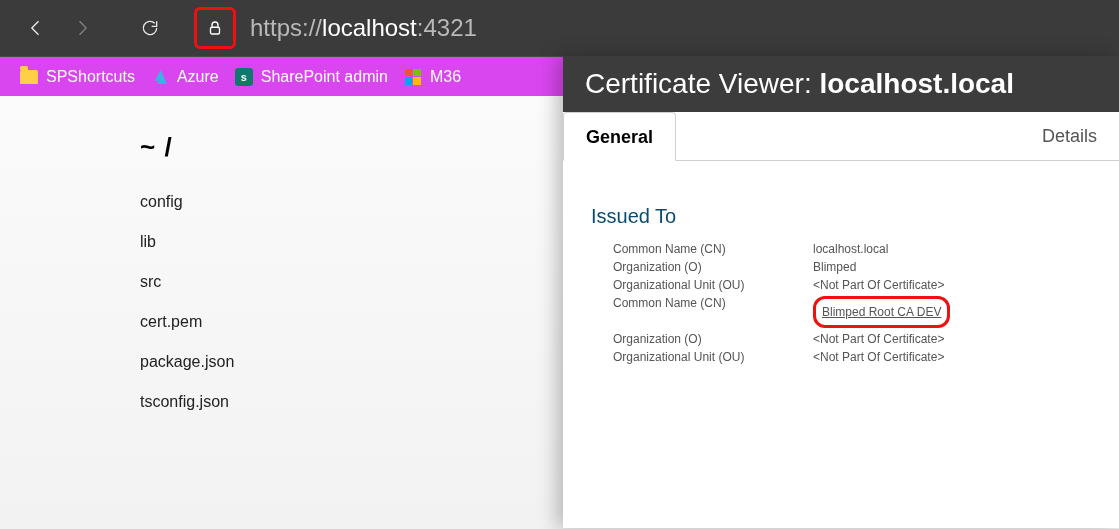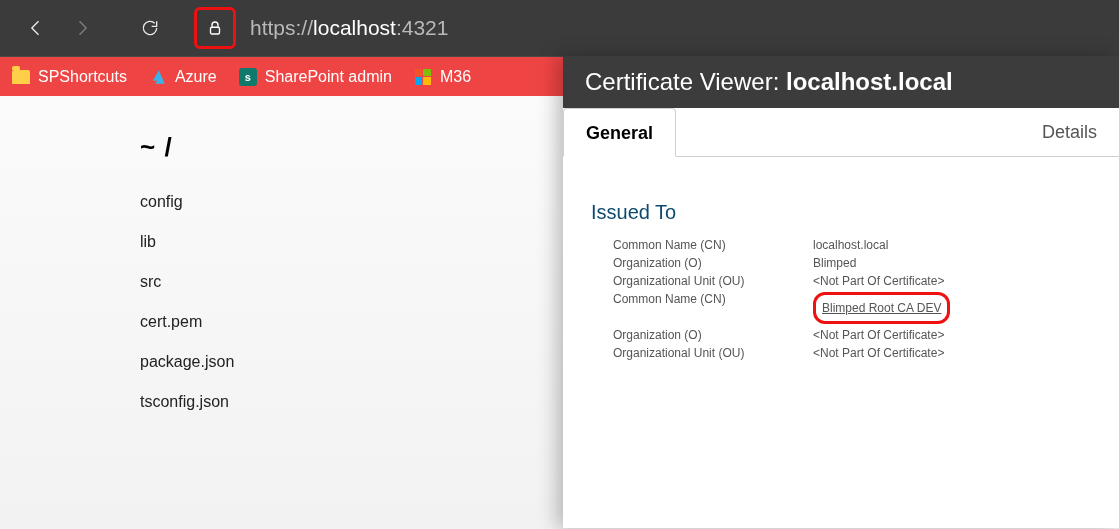--- a/index.html
+++ b/index.html
@@ -7,37 +7,37 @@
 
   
   .chrome { background:#3b3b3b; color:#fff; }
   .toolbar { display:flex; align-items:center; height:56px; padding-left:16px; gap:6px; }
   .nav-btn { width:40px; height:40px; display:flex; align-items:center; justify-content:center; border-radius:4px; opacity:0.9; cursor:pointer; }
   .nav-btn.disabled { opacity:0.35; cursor:default; }
   .nav-btn svg { width:20px; height:20px; stroke:#fff; }
   .addr-wrap { flex:1; display:flex; align-items:center; background:#3b3b3b; margin-left:18px; height:40px; position:relative; }
   .lock-box { width:42px; height:42px; display:flex; align-items:center; justify-content:center; border:3px solid #e11; border-radius:6px; margin-right:14px; cursor:pointer; }
   .lock-box svg { width:18px; height:18px; stroke:#fff; }
-  .url { font-size:21px; color:#fff; display:flex; align-items:baseline; white-space:nowrap; }
+  .url { font-size:24px; color:#fff; display:flex; align-items:baseline; white-space:nowrap; }
   .url .dim { color:#b9b9b9; }
   .url .host { color:#fff; }
 
-  .bookmarks { display:flex; align-items:center; height:40px; padding-left:4px; gap:6px; background:#ef4444; border-top:1px solid #4a4a4a; }
+  .bookmarks { display:flex; align-items:center; height:40px; padding-left:12px; gap:0; background:#d946ef; border-top:1px solid #4a4a4a; }
   .bm { display:flex; align-items:center; gap:8px; padding:4px 8px; font-size:16px; color:#fff; cursor:pointer; border-radius:4px; }
   .bm .ico { width:18px; height:18px; display:flex; align-items:center; justify-content:center; }
 
   
   .page { position:relative; background:linear-gradient(to bottom,#fcfbfb,#f3f2f2); height:calc(529px - 96px); }
   .dir { position:absolute; left:140px; top:36px; }
   .dir h1 { font-size:26px; font-weight:700; letter-spacing:1px; margin-bottom:30px; }
   .dir a { display:block; font-size:16px; color:#222; margin:8px 0 22px; text-decoration:none; }
 
   
   .cert { position:absolute; top:56px; right:0; width:556px; height:472px; background:#fff; box-shadow:-6px 0 18px rgba(0,0,0,.25); font-size:17px; color:#222; }
-  .cert-header { background:#3c3c3c; color:#fff; padding:12px 22px; font-size:24px; }
+  .cert-header { background:#3c3c3c; color:#fff; padding:12px 22px; font-size:28px; }
   .cert-header .ttl-strong { font-weight:700; }
   .tabs { display:flex; border-bottom:1px solid #d0d0d0;justify-content:space-between; }
   .tab { padding:14px 22px 12px; font-size:18px; color:#555; cursor:pointer; }
   .tab.active { font-weight:700; color:#000; border:1px solid #d0d0d0; border-bottom:1px solid #fff; margin-bottom:-1px; border-radius:4px 4px 0 0; background:#fff; }
   .cert-body { padding:22px 28px 0; }
   .sect-title { font-size:20px; font-weight:400; margin:22px 0 14px; color:#0c4a6e; }
   .row { display:flex; margin:4px 0; font-size:12px; }
   .row .k { width:222px; color:#555; padding-left:22px; }
   .row .v { color:#555; }
   .hl { border:3px solid #e11; border-radius:12px; padding:0 6px; display:inline-block; line-height:26px;text-decoration:underline; }

